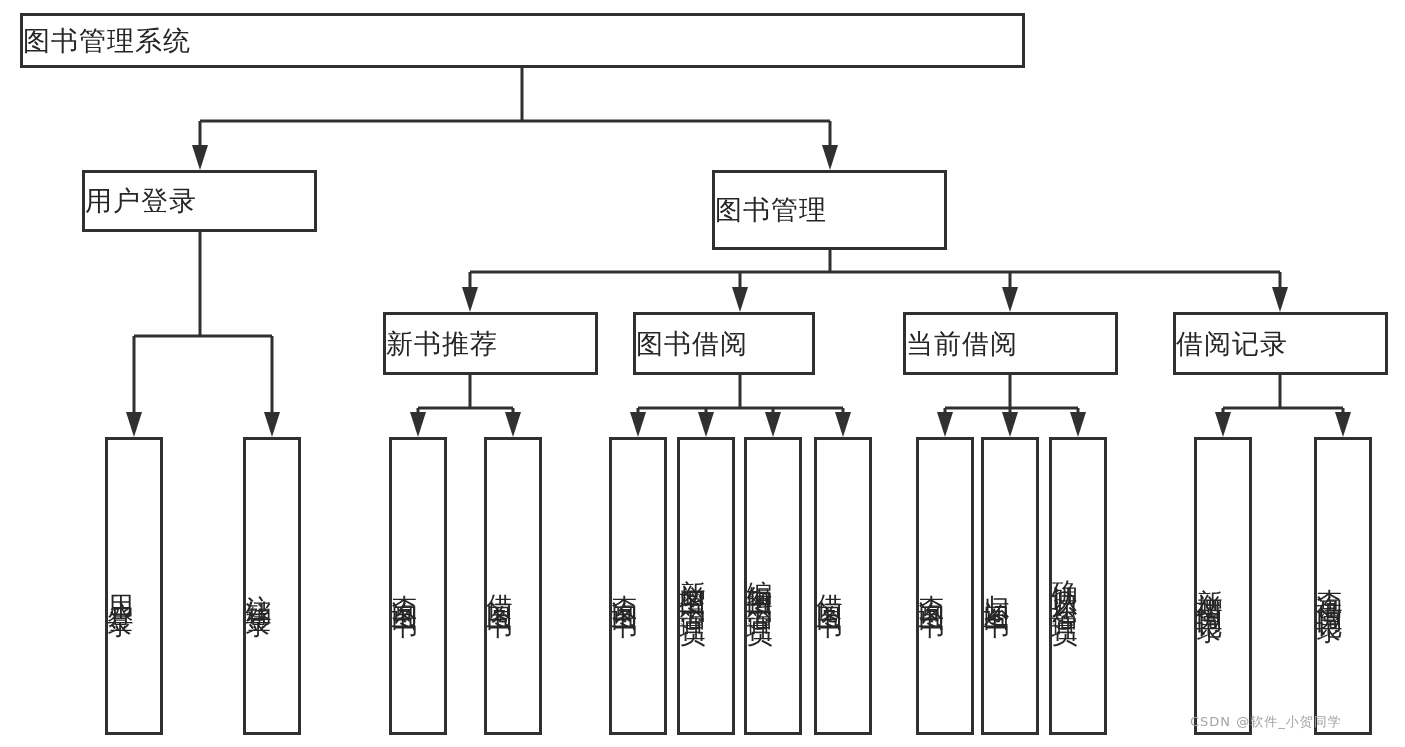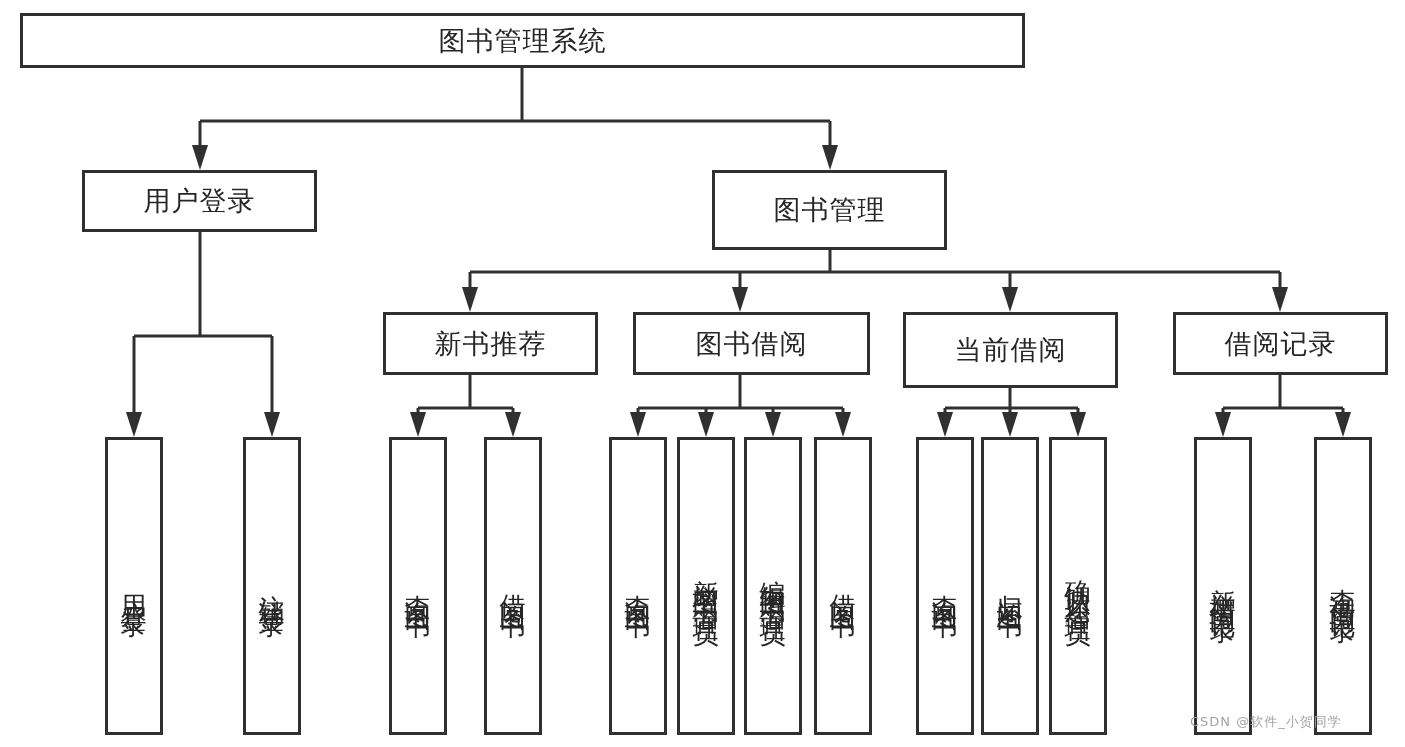--- a/index.html
+++ b/index.html
@@ -21,21 +21,20 @@
     width: 1405px; height: 747px;
     pointer-events: none;
   }
   .box {
     position: absolute;
     box-sizing: border-box;
     background: #ffffff;
     border: 3px solid #303030;
     display: flex;
     align-items: center;
-    justify-content: center;
     color: #262626;
   }
   .h-label {
     font-size: 27px;
     letter-spacing: 1px;
     color: #262626;
     white-space: nowrap;
   }
   .root-label { font-size: 27px; }
   .v-label {
@@ -113,24 +112,24 @@
   <div class="box" style="left:82px; top:170px; width:235px; height:62px;">
     <span class="h-label">用户登录</span>
   </div>
   <div class="box" style="left:712px; top:170px; width:235px; height:80px;">
     <span class="h-label">图书管理</span>
   </div>
 
   <div class="box" style="left:363px; top:312px; width:215px; height:63px;margin-left:20px;">
     <span class="h-label">新书推荐</span>
   </div>
-  <div class="box" style="left:633px; top:312px; width:237px; height:63px;">
+  <div class="box" style="left:633px; top:312px; width:182px; height:63px;">
     <span class="h-label">图书借阅</span>
   </div>
-  <div class="box" style="left:903px; top:312px; width:215px; height:76px;">
+  <div class="box" style="left:903px; top:312px; width:215px; height:63px;">
     <span class="h-label">当前借阅</span>
   </div>
   <div class="box" style="left:1173px; top:312px; width:215px; height:63px;">
     <span class="h-label">借阅记录</span>
   </div>
 
   <div class="box" style="left:105px; top:437px; width:58px; height:298px;">
     <span class="v-label">用户登录</span>
   </div>
   <div class="box" style="left:243px; top:437px; width:58px; height:298px;">

